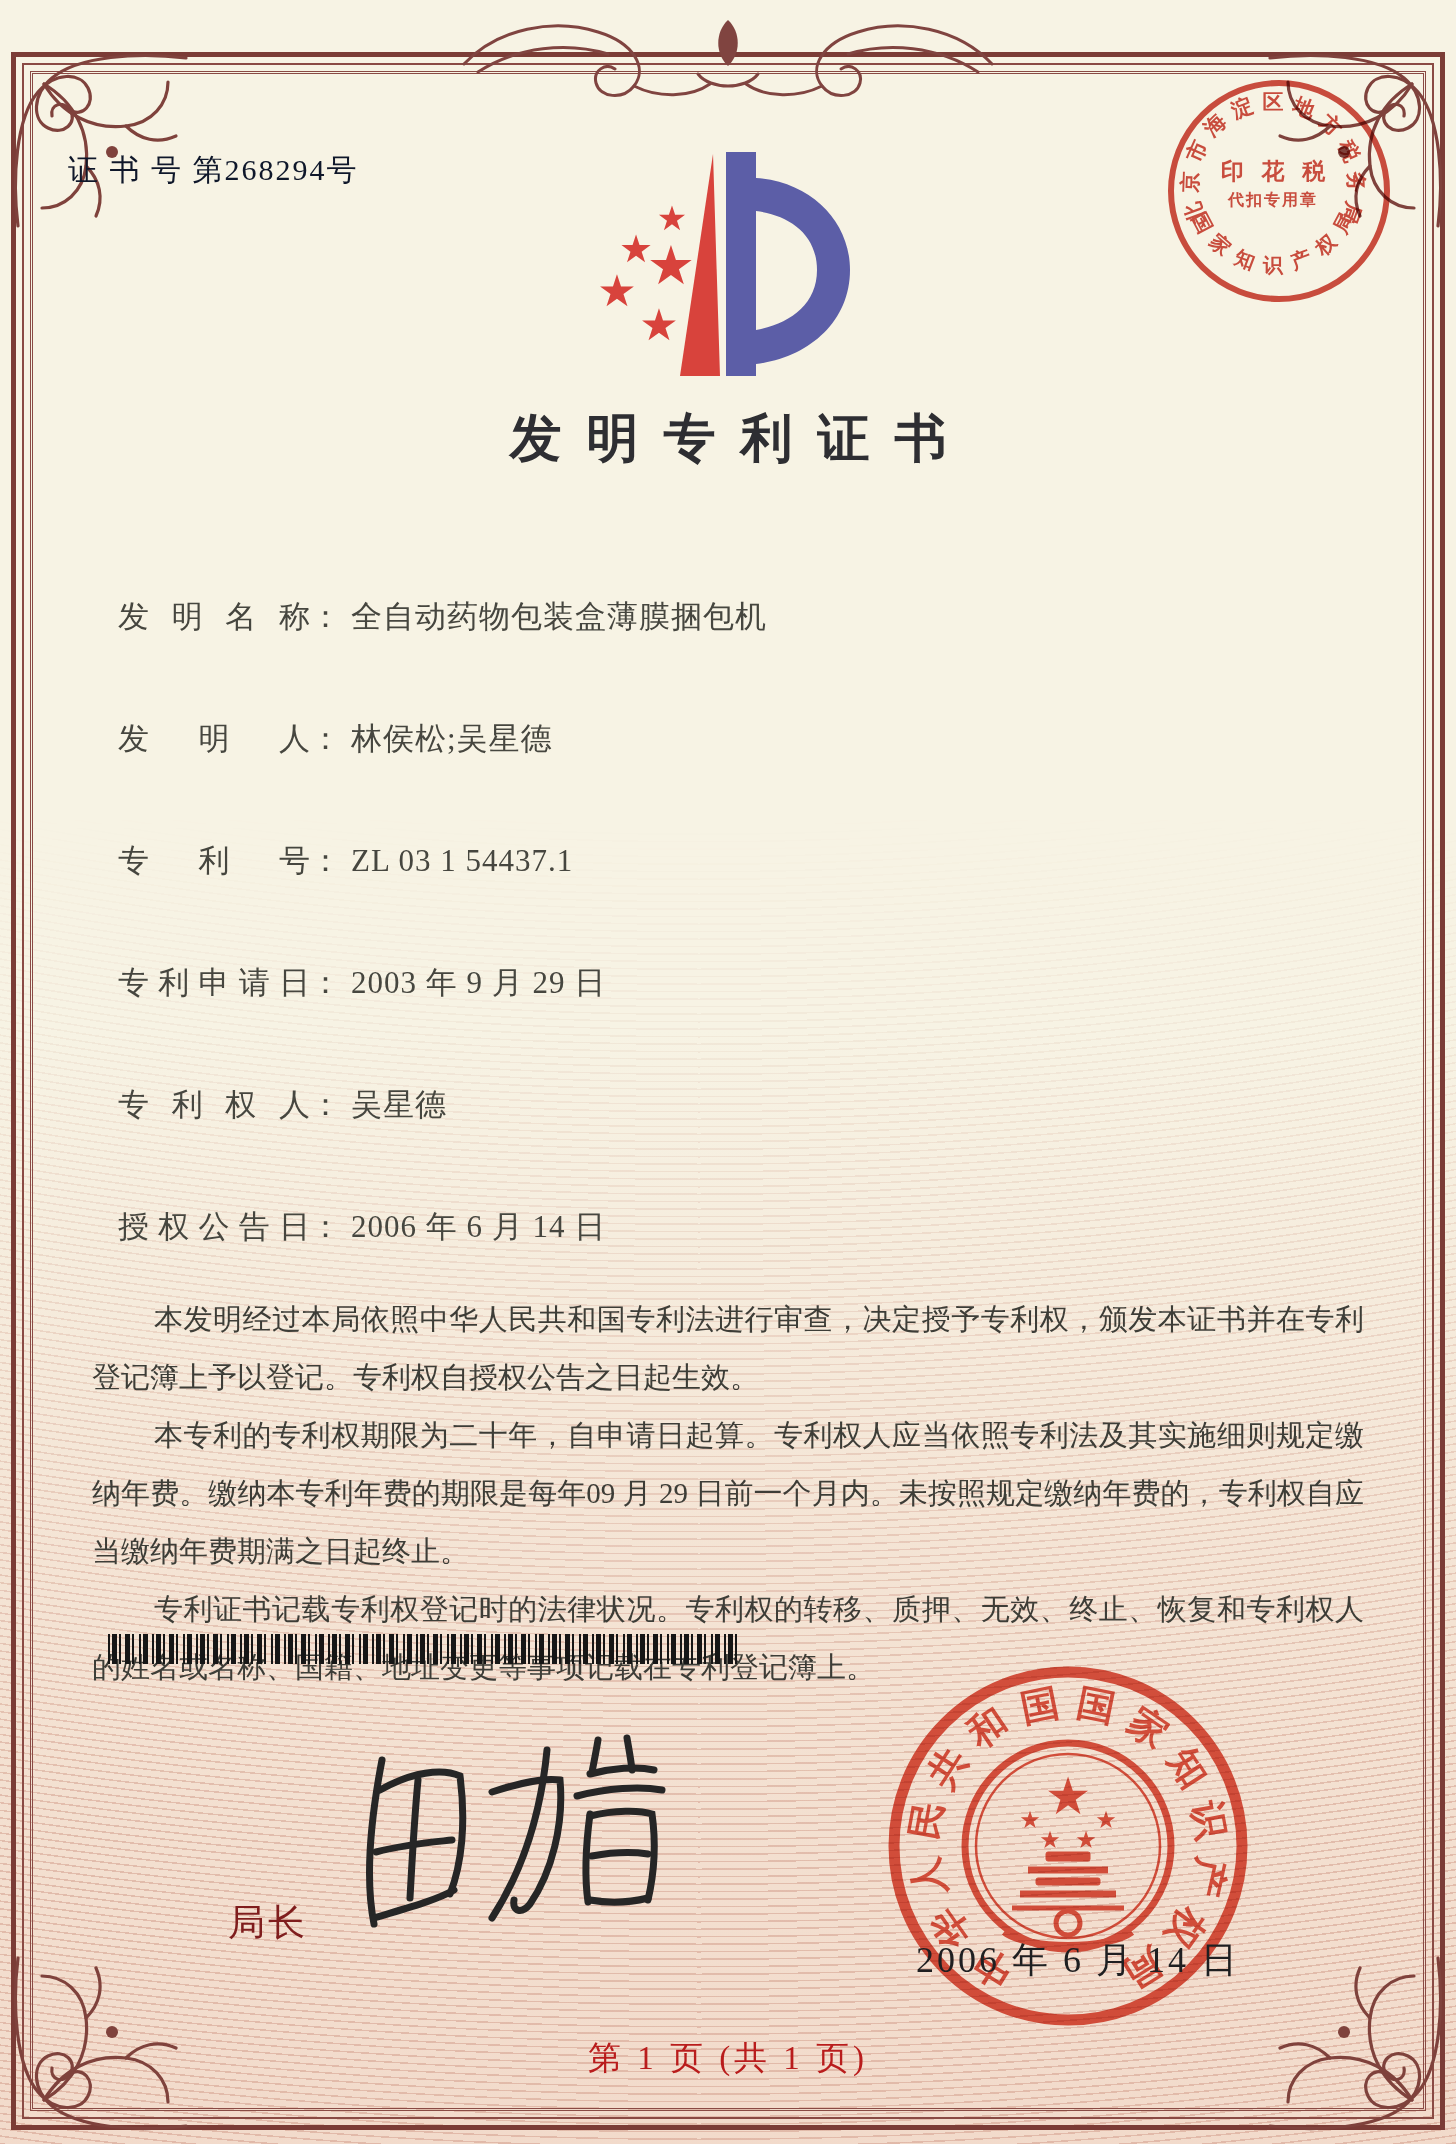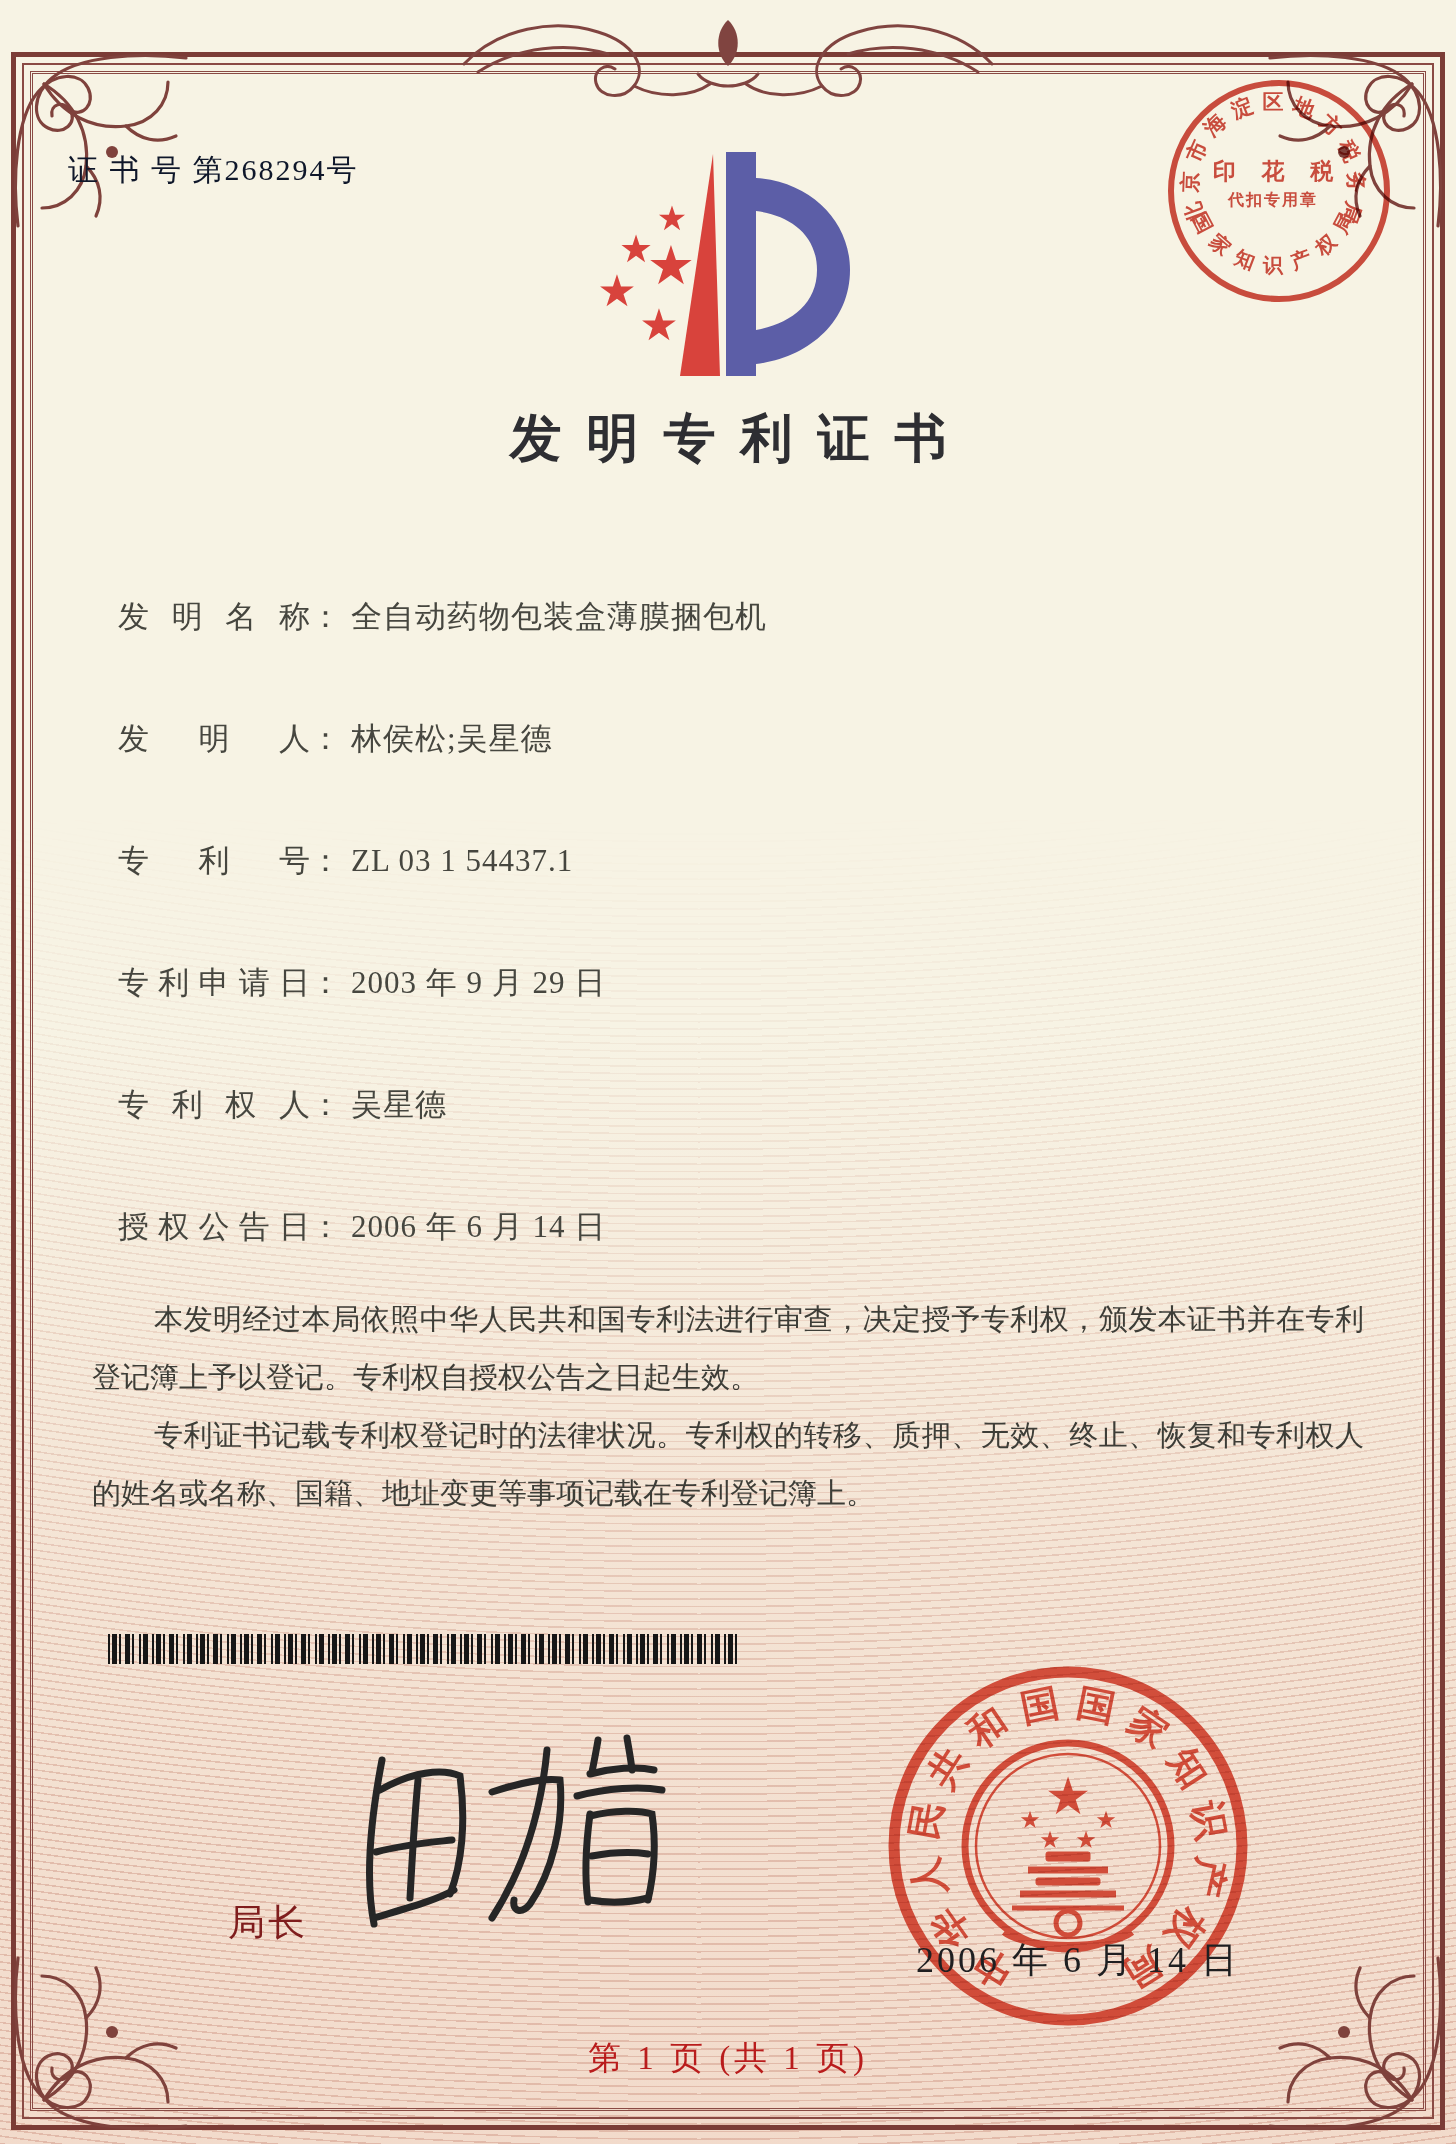--- a/index.html
+++ b/index.html
@@ -62,21 +62,21 @@
       #161616 31px 33px, transparent 33px 35px,
       #161616 35px 40px, transparent 40px 44px);
   }
   .role-label{position:absolute;left:228px;top:1898px;font-size:37px;color:#7f1d1d;letter-spacing:3px;}
   .signature{position:absolute;left:322px;top:1732px;width:350px;height:220px;}
 
   
   .stamp{position:absolute;mix-blend-mode:multiply;}
   .tax-stamp{left:1158px;top:70px;width:230px;height:230px;color:#cf5044;}
   .tax-ring{position:absolute;left:10px;top:10px;width:210px;height:210px;border:6px solid #cf5044;border-radius:50%;}
-  .tax-c1{position:absolute;left:0;right:0;top:86px;text-align:center;font-size:23px;letter-spacing:6px;text-indent:6px;font-weight:700;font-family:Liberation Mono, monospace;}
+  .tax-c1{position:absolute;left:0;right:0;top:86px;text-align:center;font-size:23px;letter-spacing:6px;text-indent:6px;font-weight:700;}
   .tax-c2{position:absolute;left:0;right:0;top:120px;text-align:center;font-size:16px;letter-spacing:2px;font-weight:700;}
   .arc-text span{position:absolute;font-weight:700;}
 
   .office-seal{left:878px;top:1656px;width:380px;height:380px;color:#dc5847;}
   .issue-date{position:absolute;left:916px;top:1936px;font-size:36px;color:#1f1f21;letter-spacing:3px;}
   .footer{position:absolute;left:0;right:0;top:2036px;text-align:center;font-size:33px;color:#b91c1c;letter-spacing:4px;}
 </style>
 </head>
 <body>
 
@@ -180,20 +180,21 @@
   </div>
   <div class="field-row" style="top:1084px">
     <span class="flabel">专利权人</span><span class="fcolon">：</span><span class="fvalue">吴星德</span>
   </div>
   <div class="field-row" style="top:1206px">
     <span class="flabel">授权公告日</span><span class="fcolon">：</span><span class="fvalue">2006 年 6 月 14 日</span>
   </div>
 
   <div class="body-text">
     <p>本发明经过本局依照中华人民共和国专利法进行审查，决定授予专利权，颁发本证书并在专利登记簿上予以登记。专利权自授权公告之日起生效。</p>
+    <p>本专利的专利权期限为二十年，自申请日起算。专利权人应当依照专利法及其实施细则规定缴纳年费。缴纳本专利年费的期限是每年09 月 29 日前一个月内。未按照规定缴纳年费的，专利权自应当缴纳年费期满之日起终止。</p>
     <p>专利证书记载专利权登记时的法律状况。专利权的转移、质押、无效、终止、恢复和专利权人的姓名或名称、国籍、地址变更等事项记载在专利登记簿上。</p>
   </div>
 
   <div class="barcode"></div>
 
   <div class="role-label">局长</div>
   <svg class="signature" viewBox="0 0 350 220" aria-label="田力普">
     <g fill="none" stroke="#262626" stroke-width="7" stroke-linecap="round">
       <path d="M60,28 C50,80 42,142 52,192"></path>
       <path d="M58,58 C90,40 120,36 138,44 C144,90 140,132 128,162"></path>

